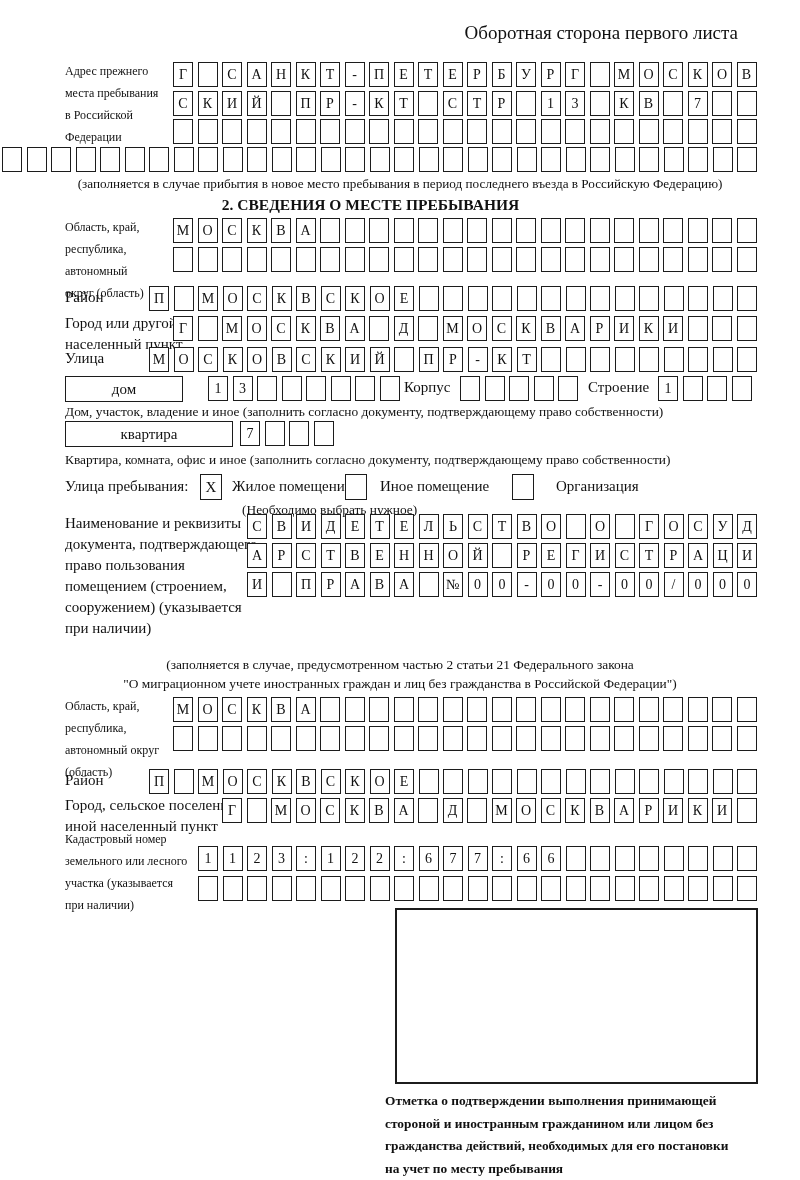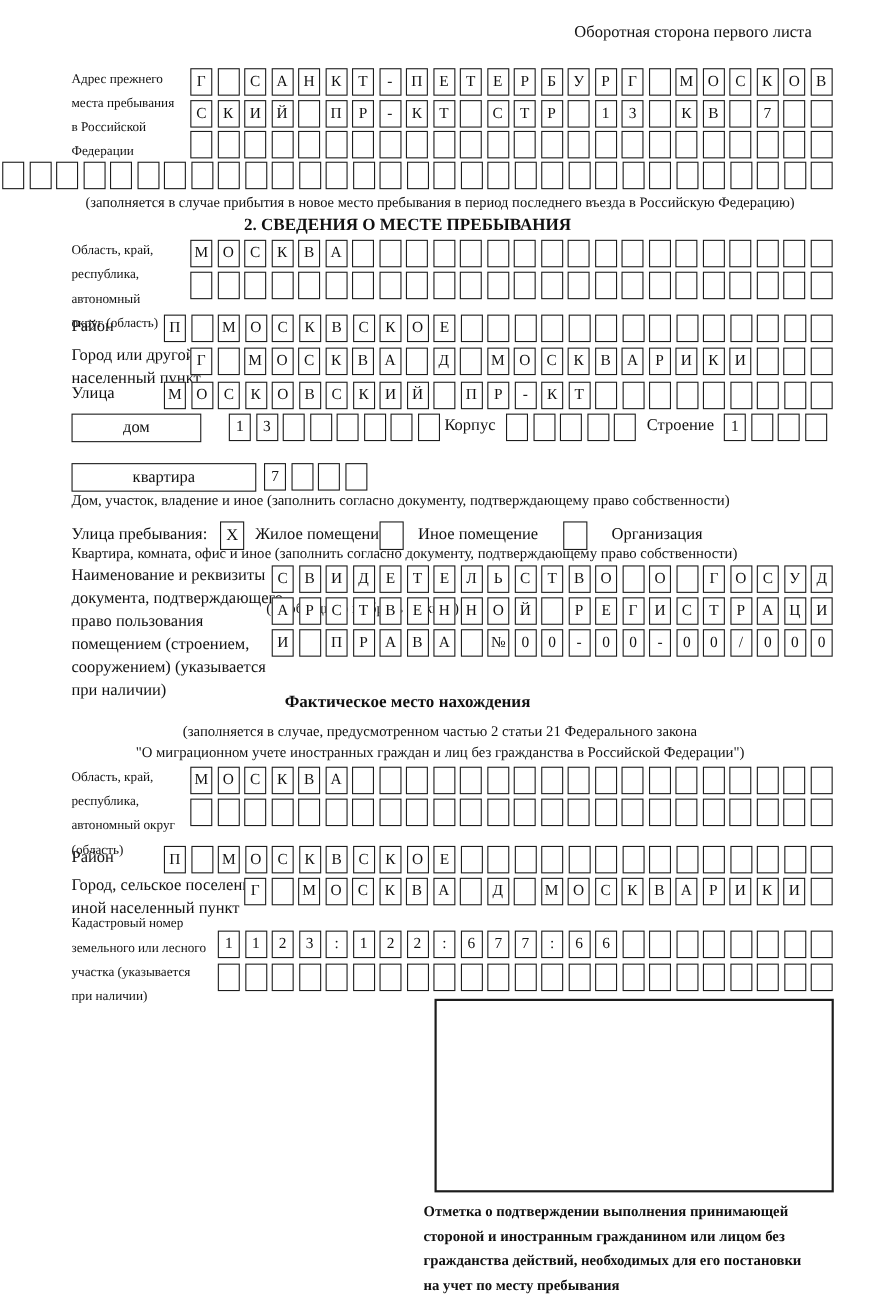--- a/index.html
+++ b/index.html
@@ -1,19 +1,19 @@
 <!DOCTYPE html>
 <html><head>
 <meta charset="utf-8">
 <style>
   html,body{margin:0;padding:0;background:#fff;}
   .page{position:relative;width:800px;height:1180px;background:#fff;overflow:hidden;
         font-family:"Liberation Serif","DejaVu Serif",serif;color:#111;}
-  .abs{position:absolute;margin-top:43px;}
-  .hdr{position:absolute;top:22px;right:62px;font-size:15px;}
+  .abs{position:absolute;}
+  .hdr{position:absolute;top:22px;right:62px;font-size:19px;}
   .lbl{position:absolute;font-size:12px;line-height:22px;}
   .lbl2{position:absolute;font-size:15px;line-height:21px;}
   .crow{position:absolute;display:flex;gap:4.5px;}
   .cell{width:20px;height:25px;border:1.8px solid #1c1c1c;box-sizing:border-box;flex:0 0 auto;
         display:flex;align-items:center;justify-content:center;font-size:14px;background:#fff;}
   .caption{position:absolute;left:0;width:800px;text-align:center;font-size:13.2px;}
   .sect-title{position:absolute;left:0;width:741px;text-align:center;font-size:15.5px;font-weight:bold;}
   .fieldbox{position:absolute;border:1.8px solid #1c1c1c;box-sizing:border-box;height:26px;
             display:flex;align-items:center;justify-content:center;font-size:15px;background:#fff;}
   .inline-lbl{position:absolute;font-size:15px;}
@@ -418,21 +418,20 @@
       <span class="cell">0</span>
       <span class="cell">-</span>
       <span class="cell">0</span>
       <span class="cell">0</span>
       <span class="cell">/</span>
       <span class="cell">0</span>
       <span class="cell">0</span>
       <span class="cell">0</span>
     </div>
 
-  <div class="sect-title" style="top:630px">Фактическое место нахождения</div>
   <div class="caption cap-lines" style="top:655px">(заполняется в случае, предусмотренном частью 2 статьи 21 Федерального закона</div>
   <div class="caption cap-lines" style="top:674px">"О миграционном учете иностранных граждан и лиц без гражданства в Российской Федерации")</div>
 
   <div class="lbl" style="left:65px;top:695px">
     <div>Область, край,</div>
     <div>республика,</div>
     <div>автономный округ</div>
     <div>(область)</div>
   </div>
   <div class="crow" style="left:173px;top:697px">

